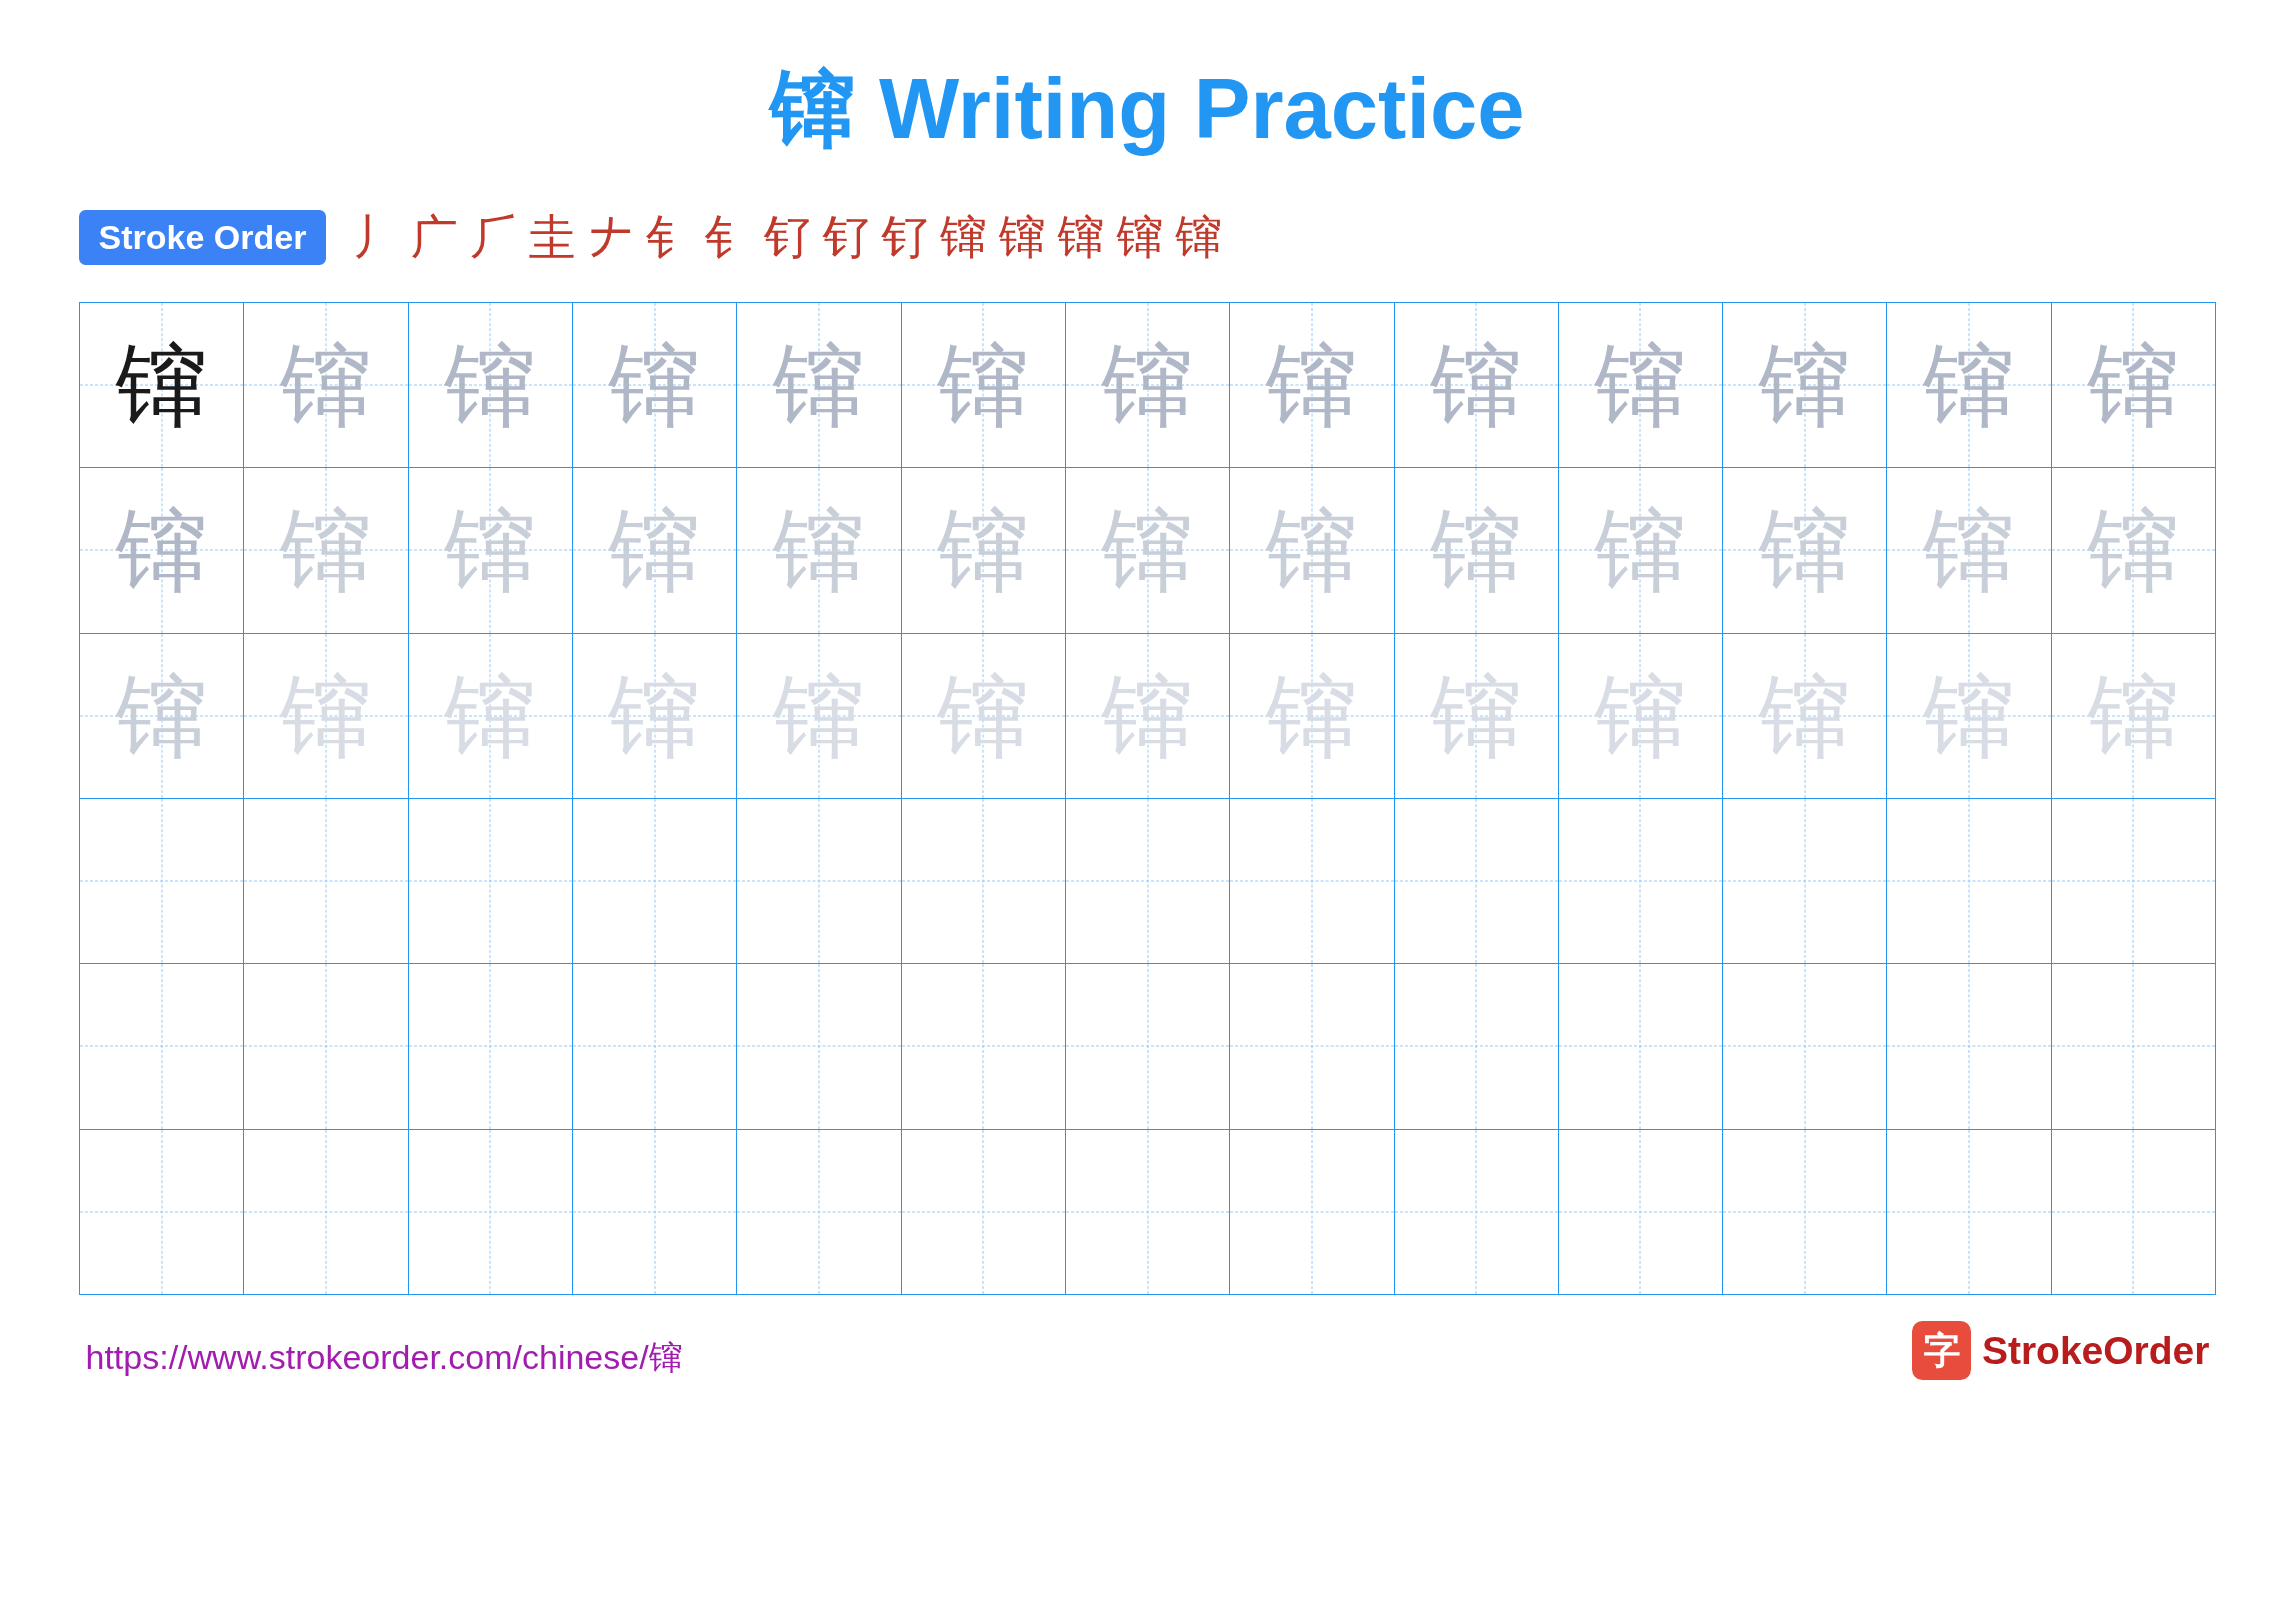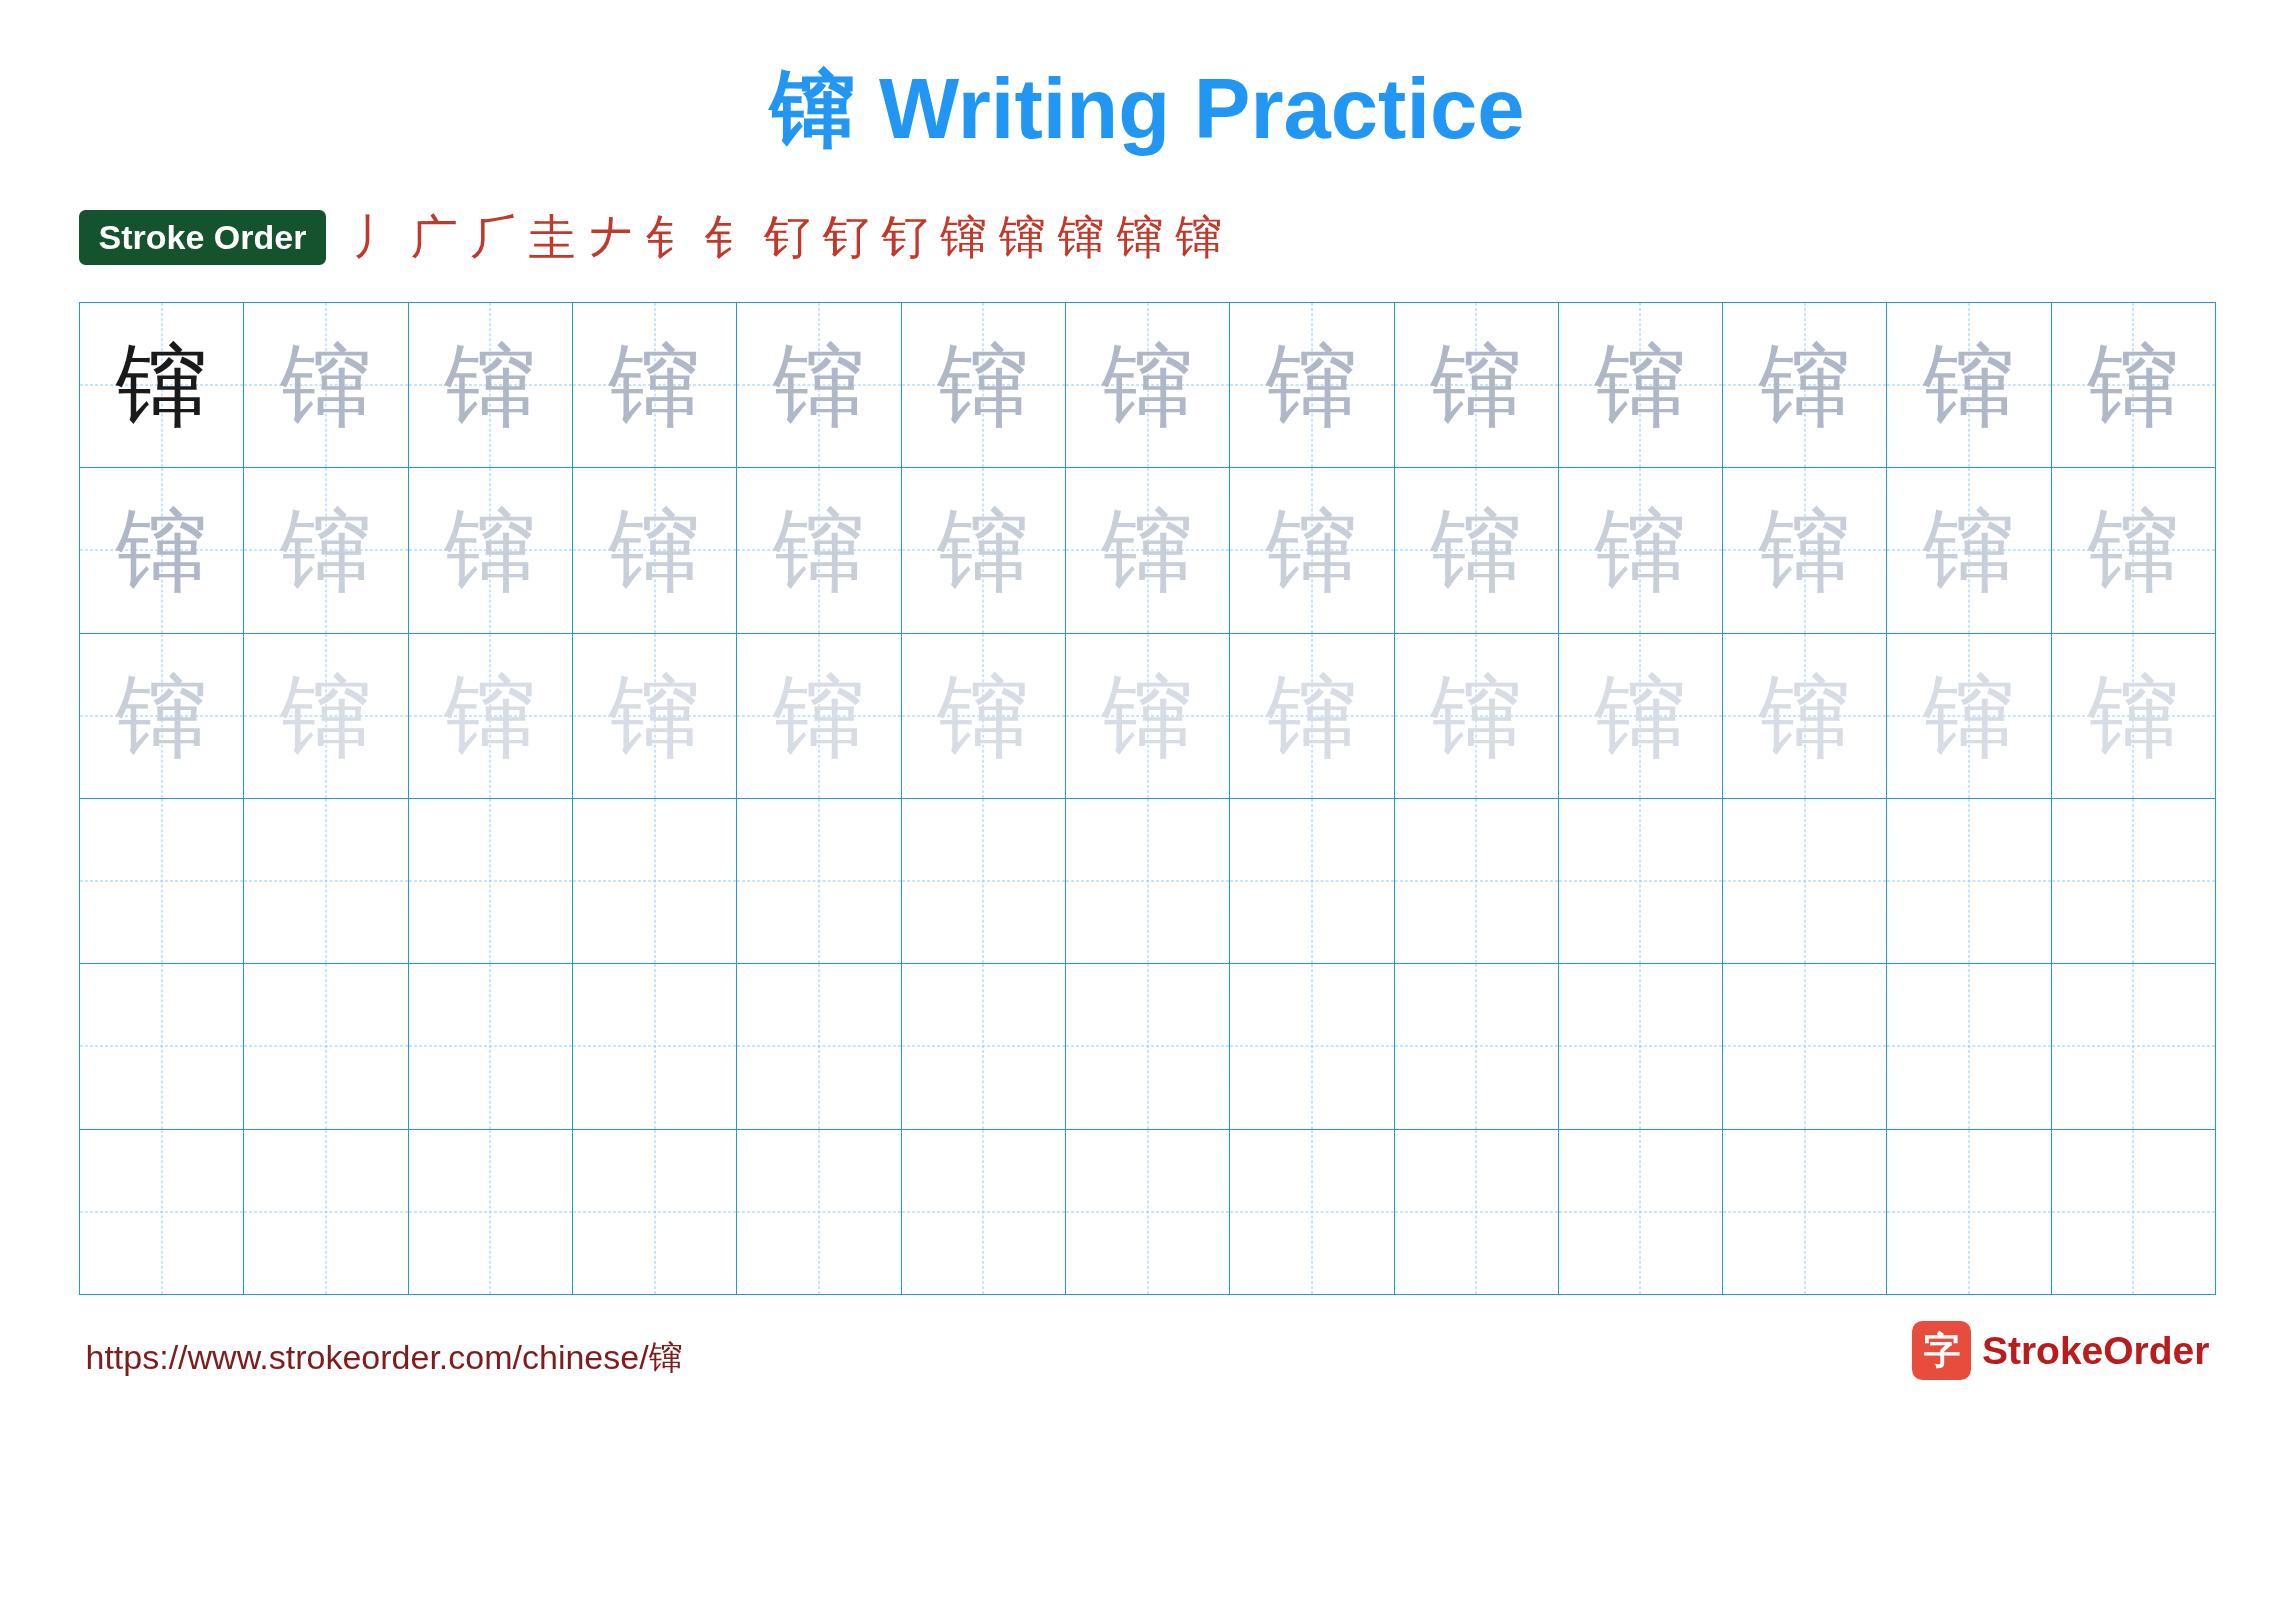--- a/index.html
+++ b/index.html
@@ -33,21 +33,21 @@
 
     .stroke-order-row {
       display: flex;
       align-items: center;
       width: 100%;
       margin-bottom: 33px;
       gap: 0;
     }
 
     .stroke-order-badge {
-      background: #14532d;
+      background: #3b82f6;
       color: white;
       font-size: 34px;
       font-weight: bold;
       padding: 7.9px 19.6px;
       border-radius: 6.5px;
       margin-right: 26px;
       white-space: nowrap;
     }
 
     .stroke-sequence {
@@ -141,21 +141,21 @@
     .footer {
       display: flex;
       justify-content: space-between;
       align-items: center;
       width: 100%;
       margin-top: 26px;
       padding: 0 6.5px;
     }
 
     .footer-url {
-      color: #7f1d1d;
+      color: #a21caf;
       font-size: 34px;
       margin-top: 14px;
     }
 
     .footer-logo {
       display: flex;
       align-items: center;
       gap: 10.5px;
     }
 

